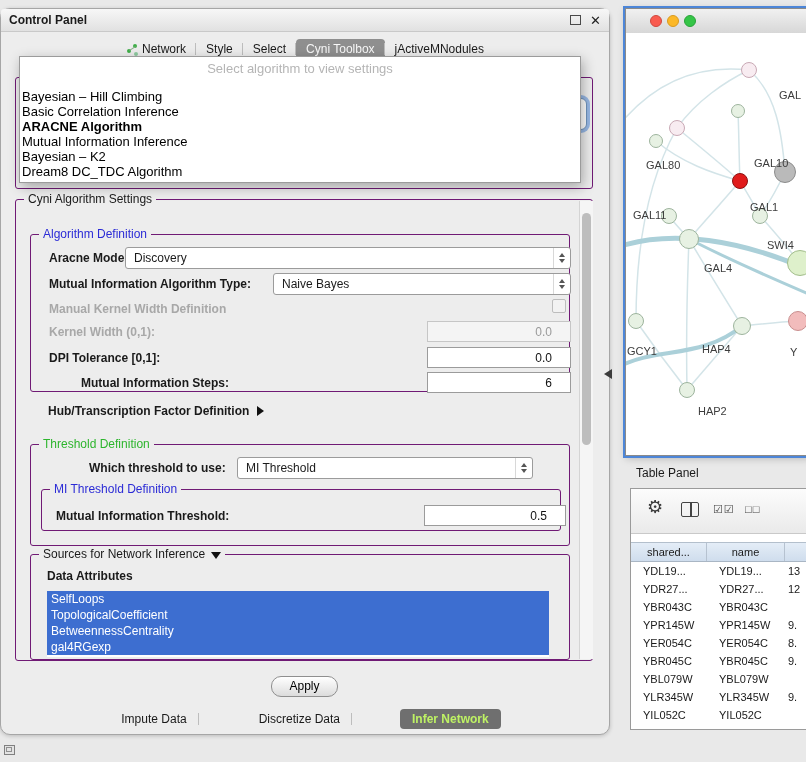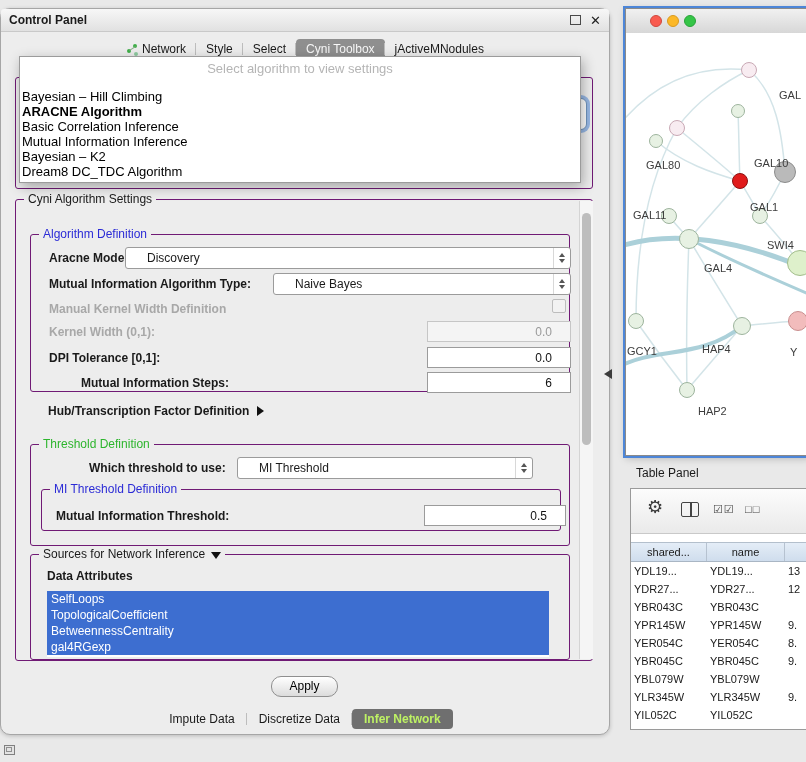--- a/index.html
+++ b/index.html
@@ -46,21 +46,21 @@
 
   .settings-group{left:14px;top:190px;width:578px;height:462px;}
   .scroll-track{position:absolute;left:563px;top:1px;width:13px;height:458px;background:#f5f5f5;border-left:1px solid #d4d4d4;}
   .scroll-thumb{position:absolute;left:2px;top:12px;width:9px;height:232px;background:#bdbdbd;border-radius:5px;}
 
   .lbl{position:absolute;font-size:12px;font-weight:bold;white-space:nowrap;}
   .lbl.disabled{color:#a8a8a8;}
 
   .combo{position:absolute;height:22px;background:#fff;border:1px solid #9b9b9b;border-radius:3px;
          display:flex;align-items:center;font-size:12px;box-sizing:border-box;}
-  .combo .val{padding-left:21px;flex:1;white-space:nowrap;overflow:hidden;}
+  .combo .val{padding-left:8px;flex:1;white-space:nowrap;overflow:hidden;}
   .combo .arrows{width:16px;height:100%;display:flex;flex-direction:column;align-items:center;justify-content:center;
                  gap:2px;border-left:1px solid #d8d8d8;}
   .ar-up{width:0;height:0;border-left:3.5px solid transparent;border-right:3.5px solid transparent;border-bottom:4px solid #555;}
   .ar-dn{width:0;height:0;border-left:3.5px solid transparent;border-right:3.5px solid transparent;border-top:4px solid #555;}
 
   .field{position:absolute;height:21px;border:1px solid #9b9b9b;background:#fff;font-size:12px;text-align:right;
          padding:0 18px;box-sizing:border-box;font-family:inherit;color:#111;}
   .field.disabled{color:#9a9a9a;background:#f4f4f4;border-color:#c6c6c6;}
   .chk{position:absolute;width:14px;height:14px;border:1px solid #bdbdbd;background:#f2f2f2;border-radius:2px;box-sizing:border-box;}
 
@@ -70,21 +70,21 @@
             border-top:7px solid #111;margin-left:6px;vertical-align:-1px;}
   .hub-row{position:absolute;left:32px;top:204px;font-size:12px;font-weight:bold;}
 
   .attr-list{position:absolute;left:16px;top:36px;width:502px;height:66px;overflow:hidden;background:#fff;}
   .attr-item{height:16px;line-height:16px;font-size:12px;padding-left:4px;white-space:nowrap;}
   .attr-item.selected{background:#3d6ed0;color:#fff;}
 
   .apply-btn{position:absolute;left:270px;top:667px;width:67px;height:21px;border:1px solid #8f8f8f;border-radius:10px;
              background:linear-gradient(#ffffff,#dcdcdc);font-size:12px;font-family:inherit;line-height:17px;text-align:center;}
 
-  .bottom-tabs{position:absolute;top:700px;left:0;right:0;display:flex;justify-content:center;font-size:12px;}
+  .bottom-tabs{position:absolute;top:700px;left:0;right:0;display:flex;justify-content:center;font-size:12px;gap:48px;}
   .btab{padding:3px 12px;position:relative;white-space:nowrap;}
   .btab:not(:last-child)::after{content:"";position:absolute;right:0;top:4px;bottom:4px;width:1px;background:#bdbdbd;}
   .btab.selected{background:#6f6f6f;color:#bef264;border-radius:4px;font-weight:bold;}
 
   
   .split-arrow{position:absolute;left:604px;top:369px;width:0;height:0;
                border-top:5px solid transparent;border-bottom:5px solid transparent;border-right:8px solid #3c3c3c;}
 
   
   .net-window{position:absolute;left:625px;top:8px;width:185px;height:448px;background:#fff;border:1px solid #8a8a8a;
@@ -109,21 +109,21 @@
   .gear-ic{position:absolute;left:16px;top:9px;font-size:18px;color:#3a3a3a;line-height:1;}
   .cols-ic{position:absolute;left:50px;top:13px;width:18px;height:15px;border:1.5px solid #444;border-radius:2px;box-sizing:border-box;}
   .cols-ic::before{content:"";position:absolute;left:50%;top:0;bottom:0;width:1.5px;background:#444;}
   .chk-pair{position:absolute;left:82px;top:14px;font-size:11px;color:#444;letter-spacing:1px;}
   .unchk-pair{position:absolute;left:114px;top:14px;font-size:11px;color:#444;letter-spacing:1px;}
   .tbl-header{position:absolute;left:0;top:53px;right:0;height:20px;display:flex;
               background:linear-gradient(#e4edf7,#cfdded);border-top:1px solid #b3bfcc;border-bottom:1px solid #a9b6c4;box-sizing:border-box;}
   .th{font-size:11px;display:flex;align-items:center;justify-content:center;border-right:1px solid #b6c2d0;box-sizing:border-box;}
   .tbl-body{position:absolute;left:0;top:73px;right:0;bottom:0;}
   .tr{display:flex;height:18px;align-items:center;}
-  .td{font-size:11px;white-space:nowrap;overflow:hidden;box-sizing:border-box;padding-left:3px;}
+  .td{font-size:11px;white-space:nowrap;overflow:hidden;box-sizing:border-box;padding-left:12px;}
   .col0{width:76px;}
   .col1{width:78px;}
   .col2{flex:1;padding-left:3px;}
 
   .corner-grip{position:absolute;left:4px;top:745px;width:11px;height:10px;border:1px solid #808080;background:#e3e3e3;box-sizing:border-box;}
   .corner-grip::after{content:"";position:absolute;left:1px;top:1px;width:4px;height:3px;border:1px solid #909090;}
 </style>
 </head>
 <body>
 
@@ -158,22 +158,22 @@
       </div>
 
     <div class="group algo-box"></div>
     <div class="algo-action-btn"></div>
 
     <div class="algo-popup">
       <div class="popup-prompt">Select algorithm to view settings</div>
       <div class="popup-gap"></div>
       <div>
           <div class="popup-item">Bayesian – Hill Climbing</div>
+          <div class="popup-item">Basic Correlation Inference</div>
           <div class="popup-item hl">ARACNE Algorithm</div>
-          <div class="popup-item">Basic Correlation Inference</div>
           <div class="popup-item">Mutual Information Inference</div>
           <div class="popup-item">Bayesian – K2</div>
           <div class="popup-item">Dream8 DC_TDC Algorithm</div>
         </div>
     </div>
 
     <div class="group settings-group">
       <span class="group-title">Cyni Algorithm Settings</span>
 
       <div class="scroll-track">

